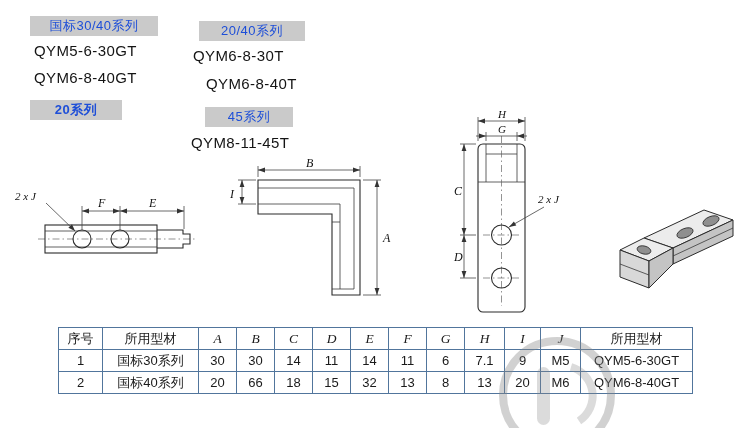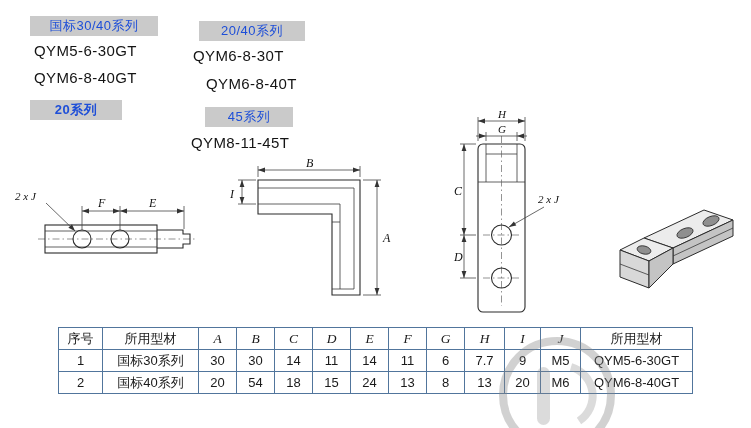--- a/index.html
+++ b/index.html
@@ -203,33 +203,33 @@
       <tr>
         <td>1</td>
         <td>国标30系列</td>
         <td>30</td>
         <td>30</td>
         <td>14</td>
         <td>11</td>
         <td>14</td>
         <td>11</td>
         <td>6</td>
-        <td>7.7</td>
+        <td>7.1</td>
         <td>9</td>
         <td>M5</td>
         <td>QYM5-6-30GT</td>
       </tr>
       <tr>
         <td>2</td>
         <td>国标40系列</td>
         <td>20</td>
-        <td>54</td>
+        <td>66</td>
         <td>18</td>
         <td>15</td>
-        <td>24</td>
+        <td>32</td>
         <td>13</td>
         <td>8</td>
         <td>13</td>
         <td>20</td>
         <td>M6</td>
         <td>QYM6-8-40GT</td>
       </tr>
     </tbody>
   </table>
 

